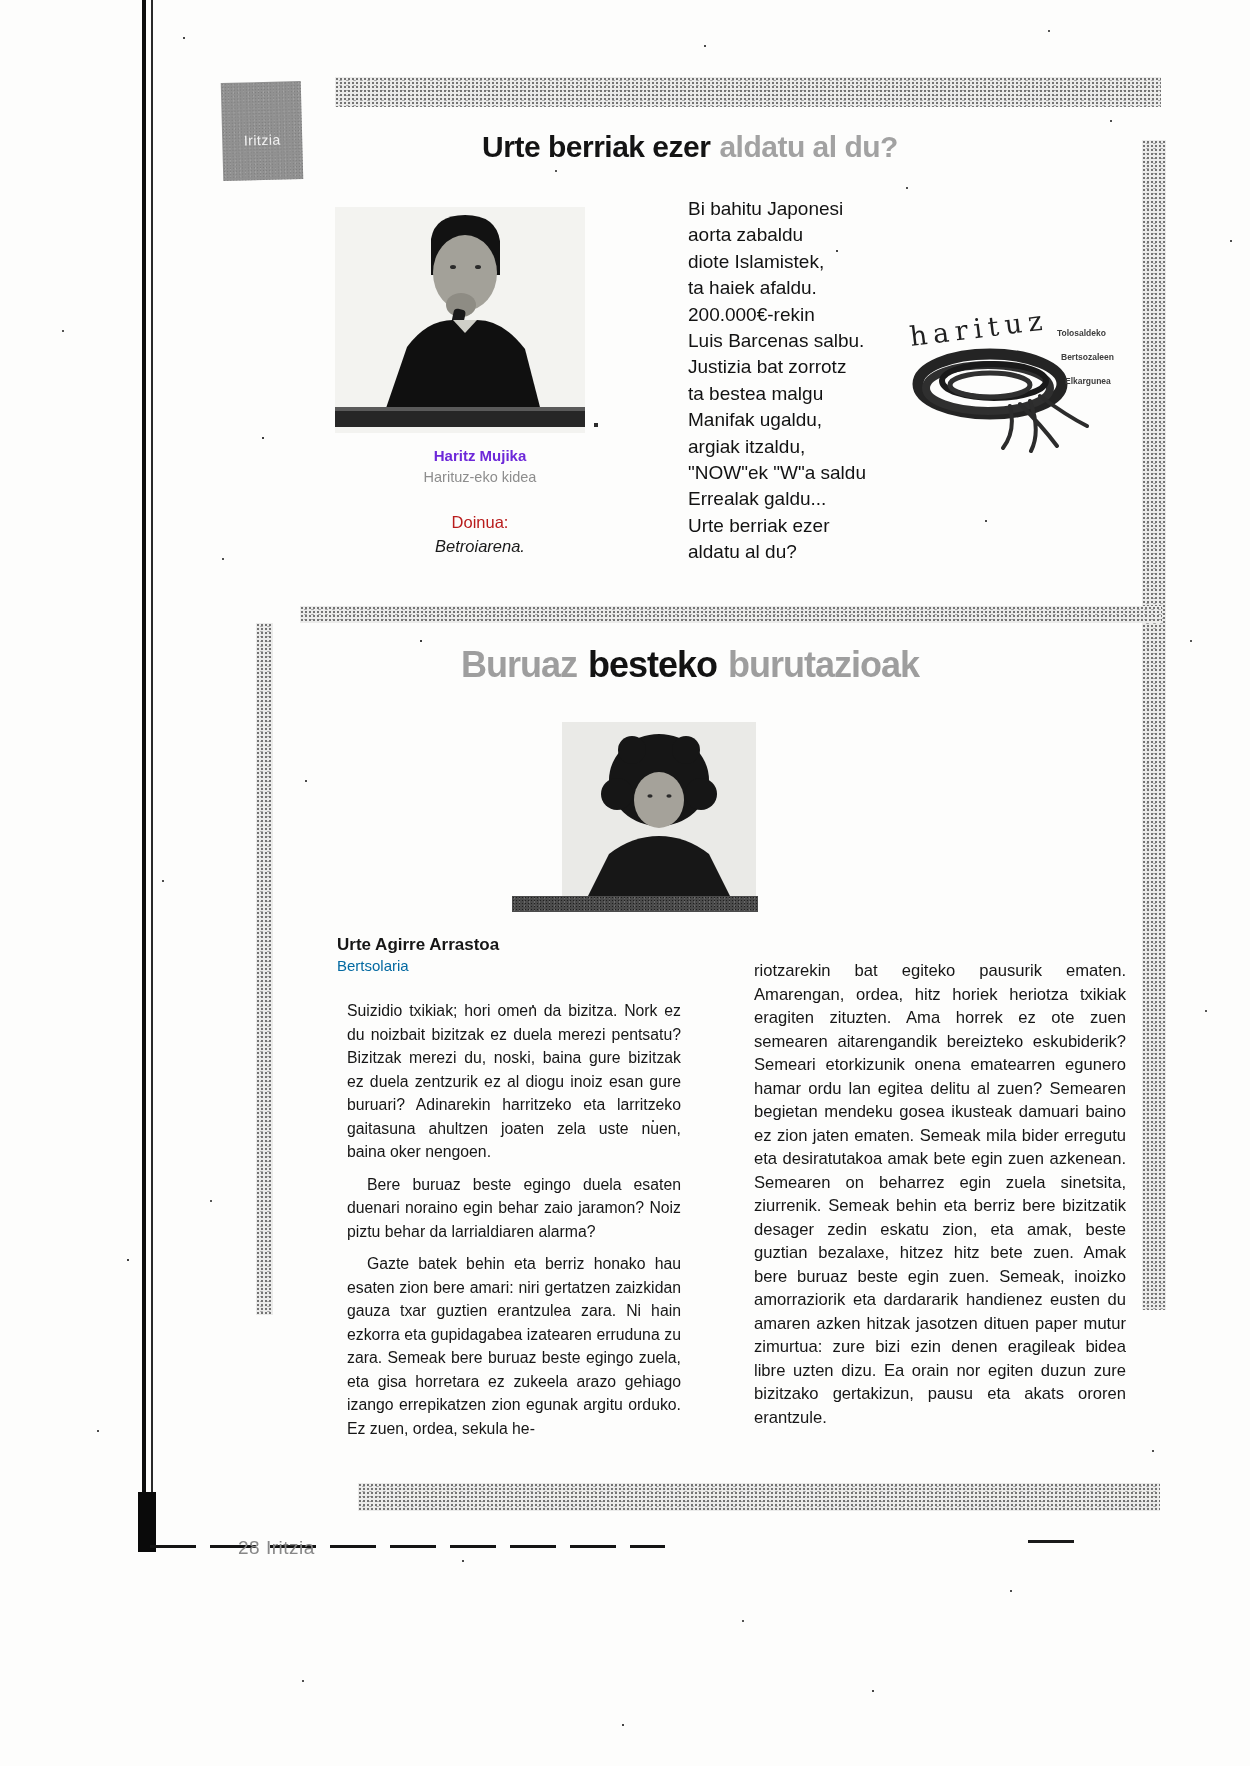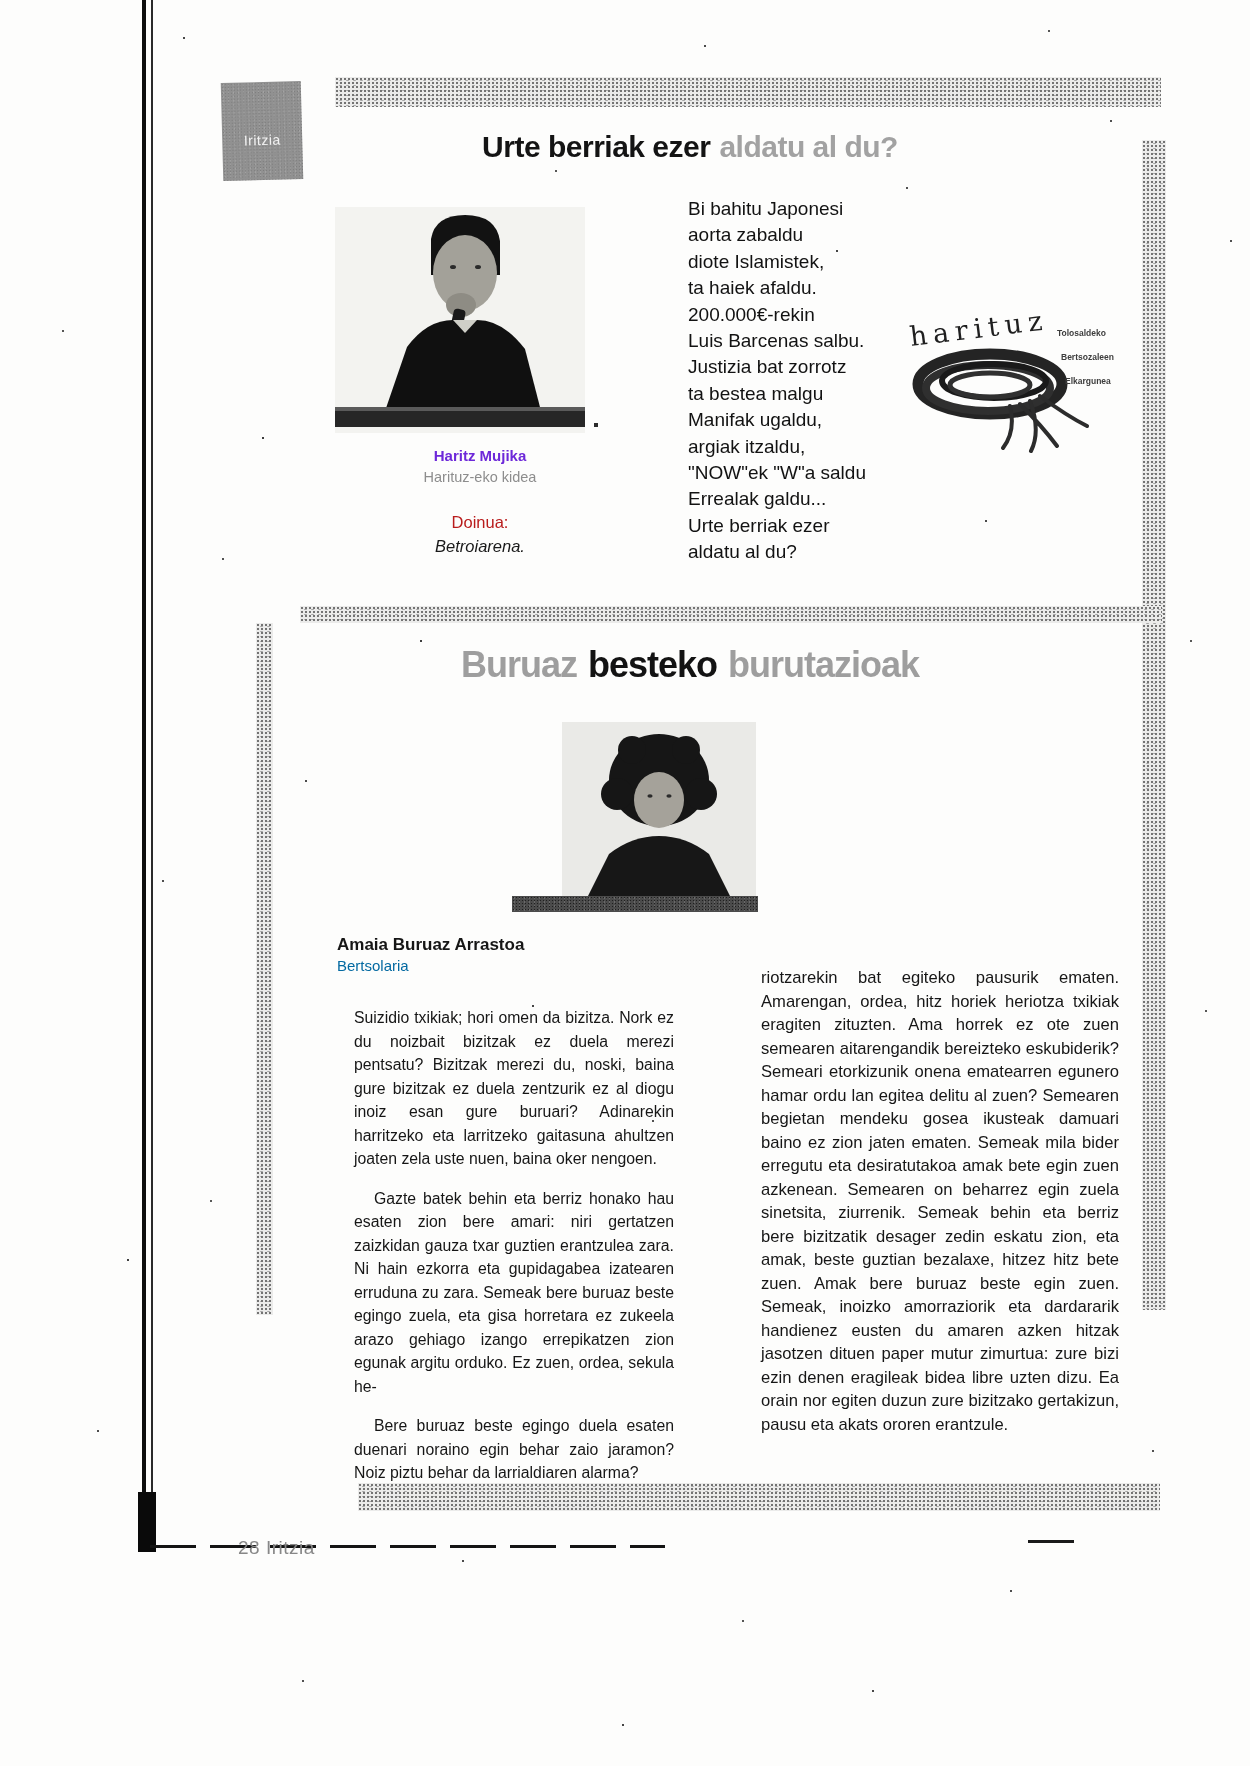--- a/index.html
+++ b/index.html
@@ -72,21 +72,21 @@
   .title2{position:absolute;left:240px;top:644px;width:900px;text-align:center;
     font-size:36px;font-weight:bold;letter-spacing:-1px;white-space:nowrap;}
   .title2 .t-gray{color:#9e9e9e;}
   .title2 .t-black{color:#131313;margin:0 11px;}
   .photo2{position:absolute;left:562px;top:722px;width:194px;height:174px;}
   .photo2-bar{position:absolute;left:512px;top:896px;width:246px;height:16px;}
   .caption2{position:absolute;left:337px;top:934px;line-height:1.25;}
   .caption2 .name{font-weight:bold;font-size:17px;color:#161616;}
   .caption2 .role{font-size:15px;color:#0369a1;margin-top:2px;}
   .col{position:absolute;text-align:justify;color:#161616;}
-  .col p{margin:16px;}
+  .col p{margin:9px;}
   .col-left{left:338px;top:990px;width:352px;font-size:15.8px;line-height:23.5px;}
   .col-right{left:745px;top:950px;width:390px;font-size:16.6px;line-height:23.5px;}
   .col-left p + p{text-indent:20px;}
   
   .footer{position:absolute;left:238px;top:1509px;font-size:19px;color:#878787;letter-spacing:.5px;margin-top:28px;}
 </style>
 </head>
 <body>
 
 <div class="page">
@@ -172,28 +172,28 @@
     <circle cx="70" cy="28" r="14" fill="#161616"></circle>
     <circle cx="124" cy="28" r="14" fill="#161616"></circle>
     <ellipse cx="97" cy="78" rx="25" ry="28" fill="#a5a29a"></ellipse>
     <ellipse cx="88" cy="74" rx="2.6" ry="1.8" fill="#2b2b2b"></ellipse>
     <ellipse cx="107" cy="74" rx="2.6" ry="1.8" fill="#2b2b2b"></ellipse>
     <path d="M26 174 L47 132 Q70 114 97 114 Q124 114 147 132 L168 174 Z" fill="#171717"></path>
   </svg>
   <div class="photo2-bar halftone-dark"></div>
 
   <div class="caption2">
-    <div class="name">Amaia Buruaz Arrastoa</div>
+    <div class="name">Urte Agirre Arrastoa</div>
     <div class="role">Bertsolaria</div>
   </div>
 
   <div class="col col-left">
     <p>Suizidio txikiak; hori omen da bizitza. Nork ez du noizbait bizitzak ez duela merezi pentsatu? Bizitzak merezi du, noski, baina gure bizitzak ez duela zentzurik ez al diogu inoiz esan gure buruari? Adinarekin harritzeko eta larritzeko gaitasuna ahultzen joaten zela uste nuen, baina oker nengoen.</p>
+    <p>Bere buruaz beste egingo duela esaten duenari noraino egin behar zaio jaramon? Noiz piztu behar da larrialdiaren alarma?</p>
     <p>Gazte batek behin eta berriz honako hau esaten zion bere amari: niri gertatzen zaizkidan gauza txar guztien erantzulea zara. Ni hain ezkorra eta gupidagabea izatearen erruduna zu zara. Semeak bere buruaz beste egingo zuela, eta gisa horretara ez zukeela arazo gehiago izango errepikatzen zion egunak argitu orduko. Ez zuen, ordea, sekula he-</p>
-    <p>Bere buruaz beste egingo duela esaten duenari noraino egin behar zaio jaramon? Noiz piztu behar da larrialdiaren alarma?</p>
   </div>
   <div class="col col-right">
     <p>riotzarekin bat egiteko pausurik ematen. Amarengan, ordea, hitz horiek heriotza txikiak eragiten zituzten. Ama horrek ez ote zuen semearen aitarengandik bereizteko eskubiderik? Semeari etorkizunik onena ematearren egunero hamar ordu lan egitea delitu al zuen? Semearen begietan mendeku gosea ikusteak damuari baino ez zion jaten ematen. Semeak mila bider erregutu eta desiratutakoa amak bete egin zuen azkenean. Semearen on beharrez egin zuela sinetsita, ziurrenik. Semeak behin eta berriz bere bizitzatik desager zedin eskatu zion, eta amak, beste guztian bezalaxe, hitzez hitz bete zuen. Amak bere buruaz beste egin zuen. Semeak, inoizko amorraziorik eta dardararik handienez eusten du amaren azken hitzak jasotzen dituen paper mutur zimurtua: zure bizi ezin denen eragileak bidea libre uzten dizu. Ea orain nor egiten duzun zure bizitzako gertakizun, pausu eta akats ororen erantzule.</p>
   </div>
 
   <div class="footer">28 Iritzia</div>
 
 </div>
 
 </body></html>

